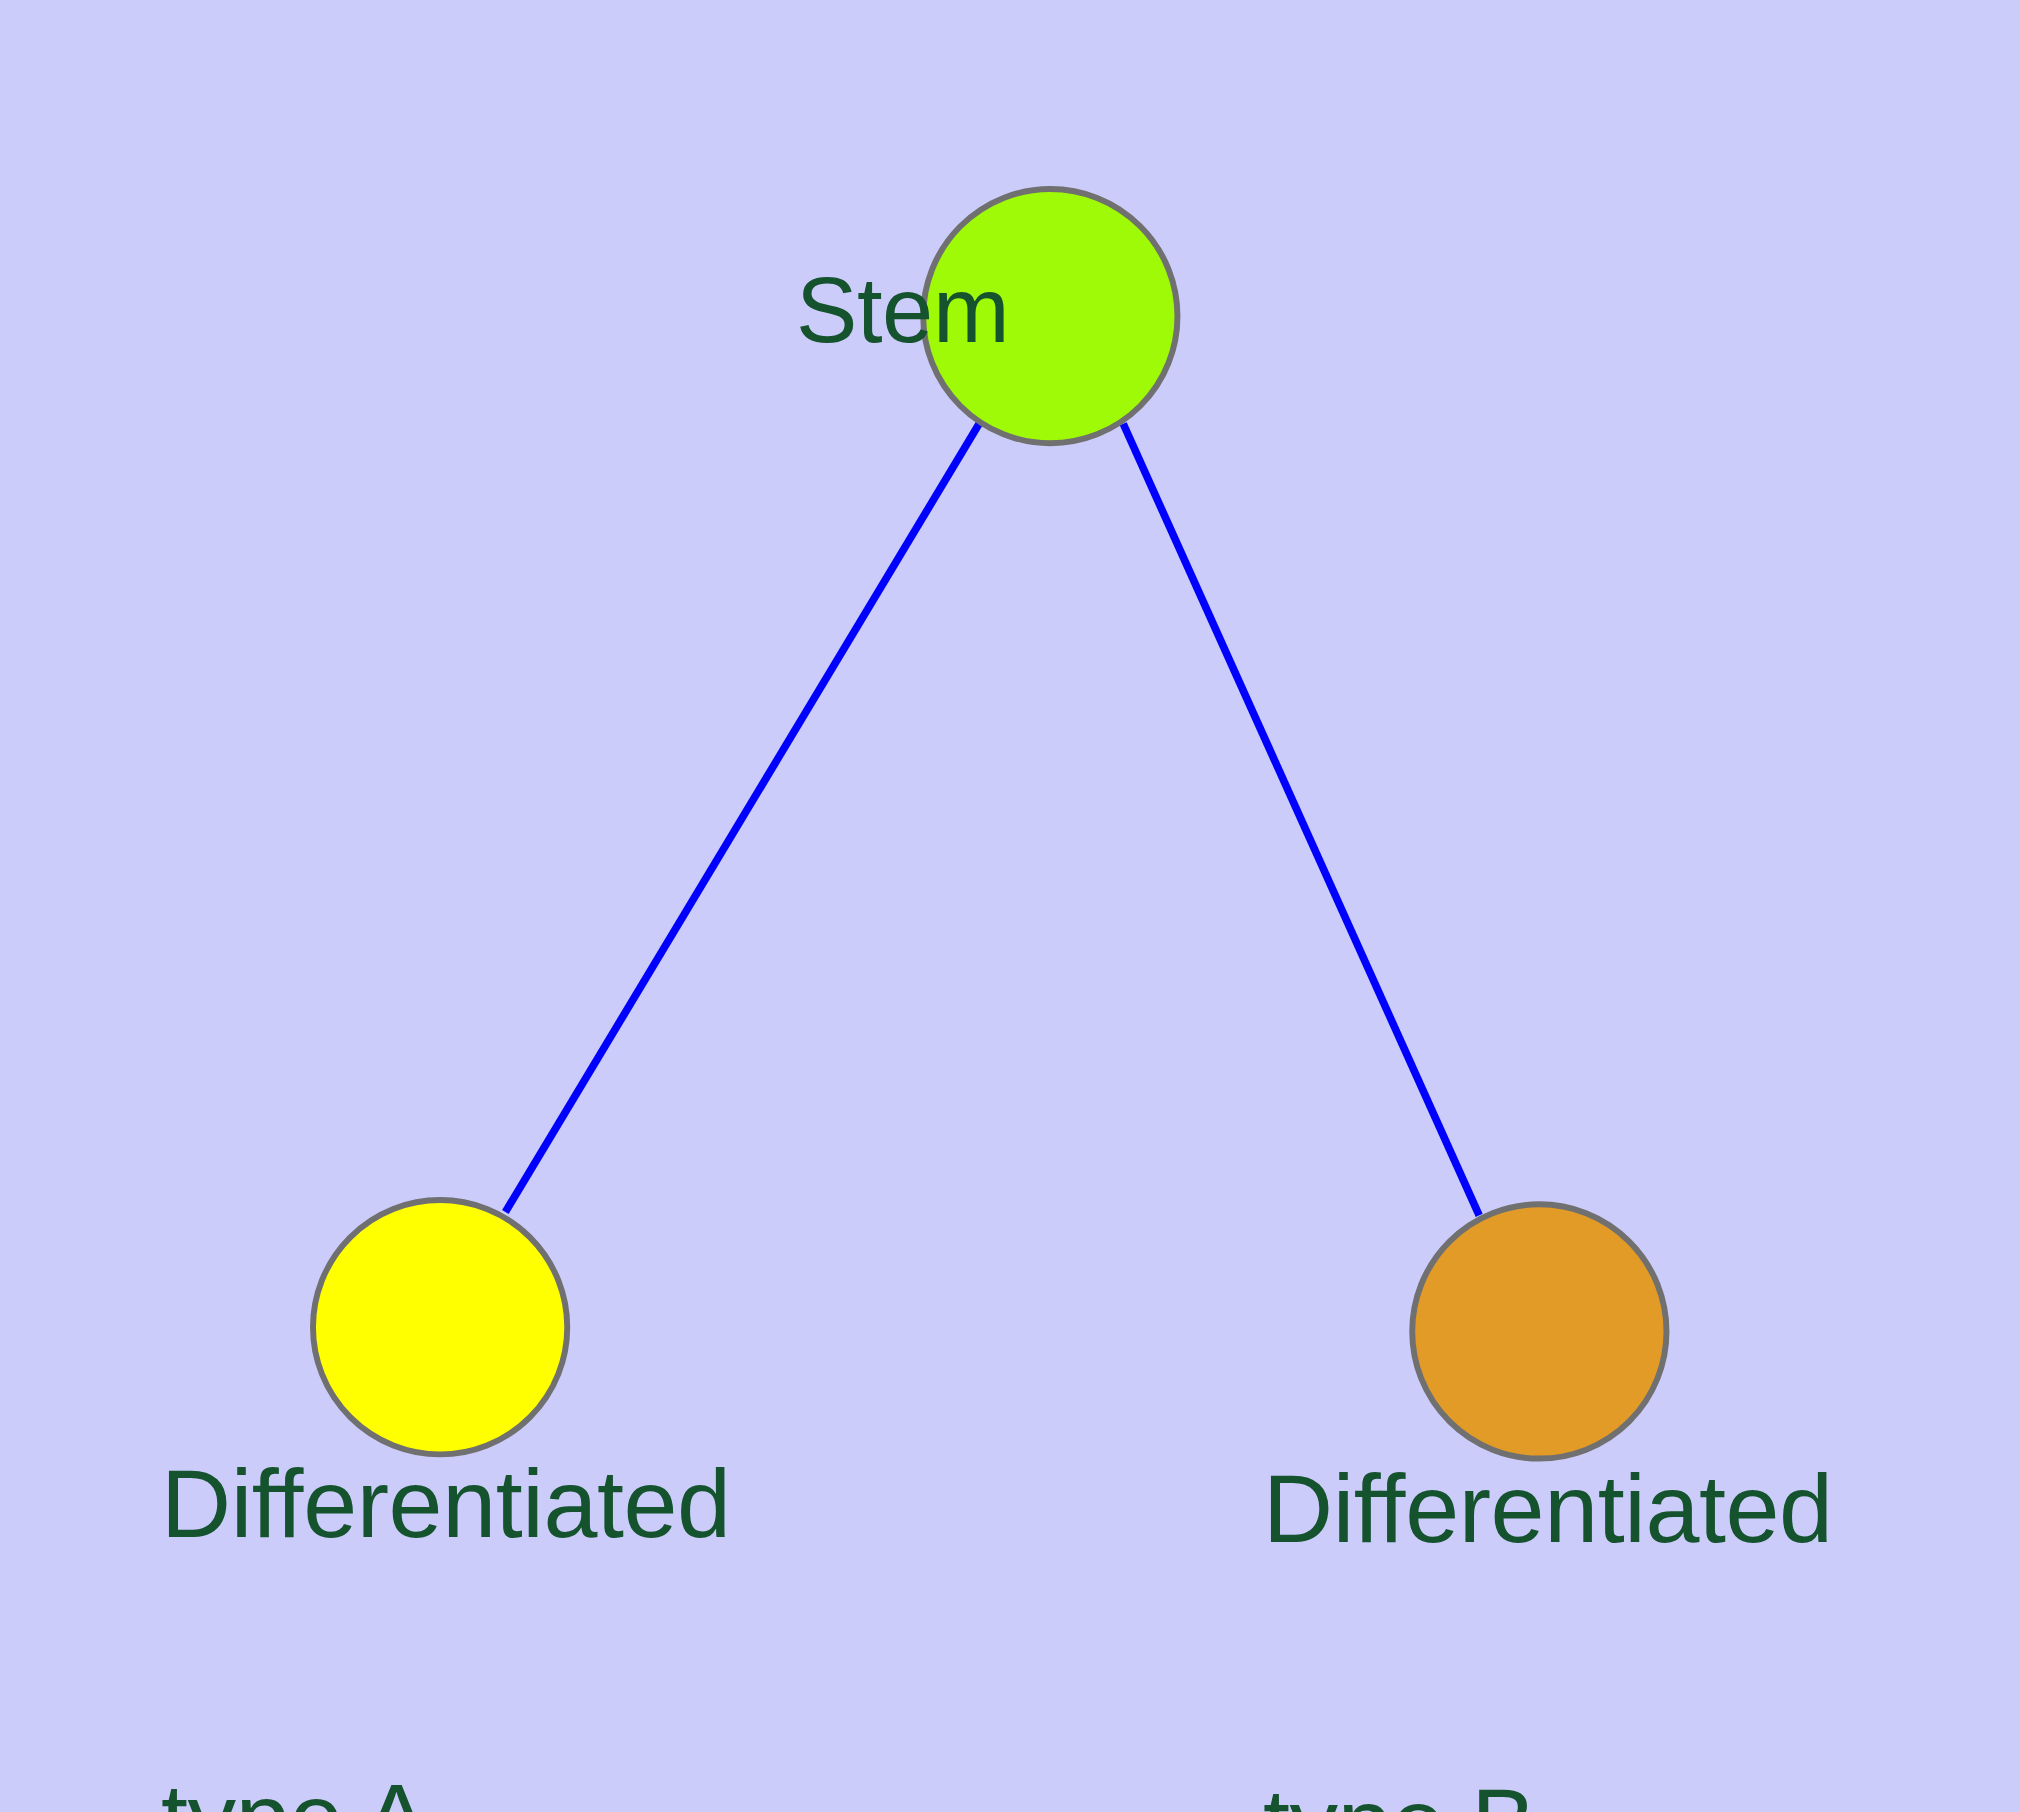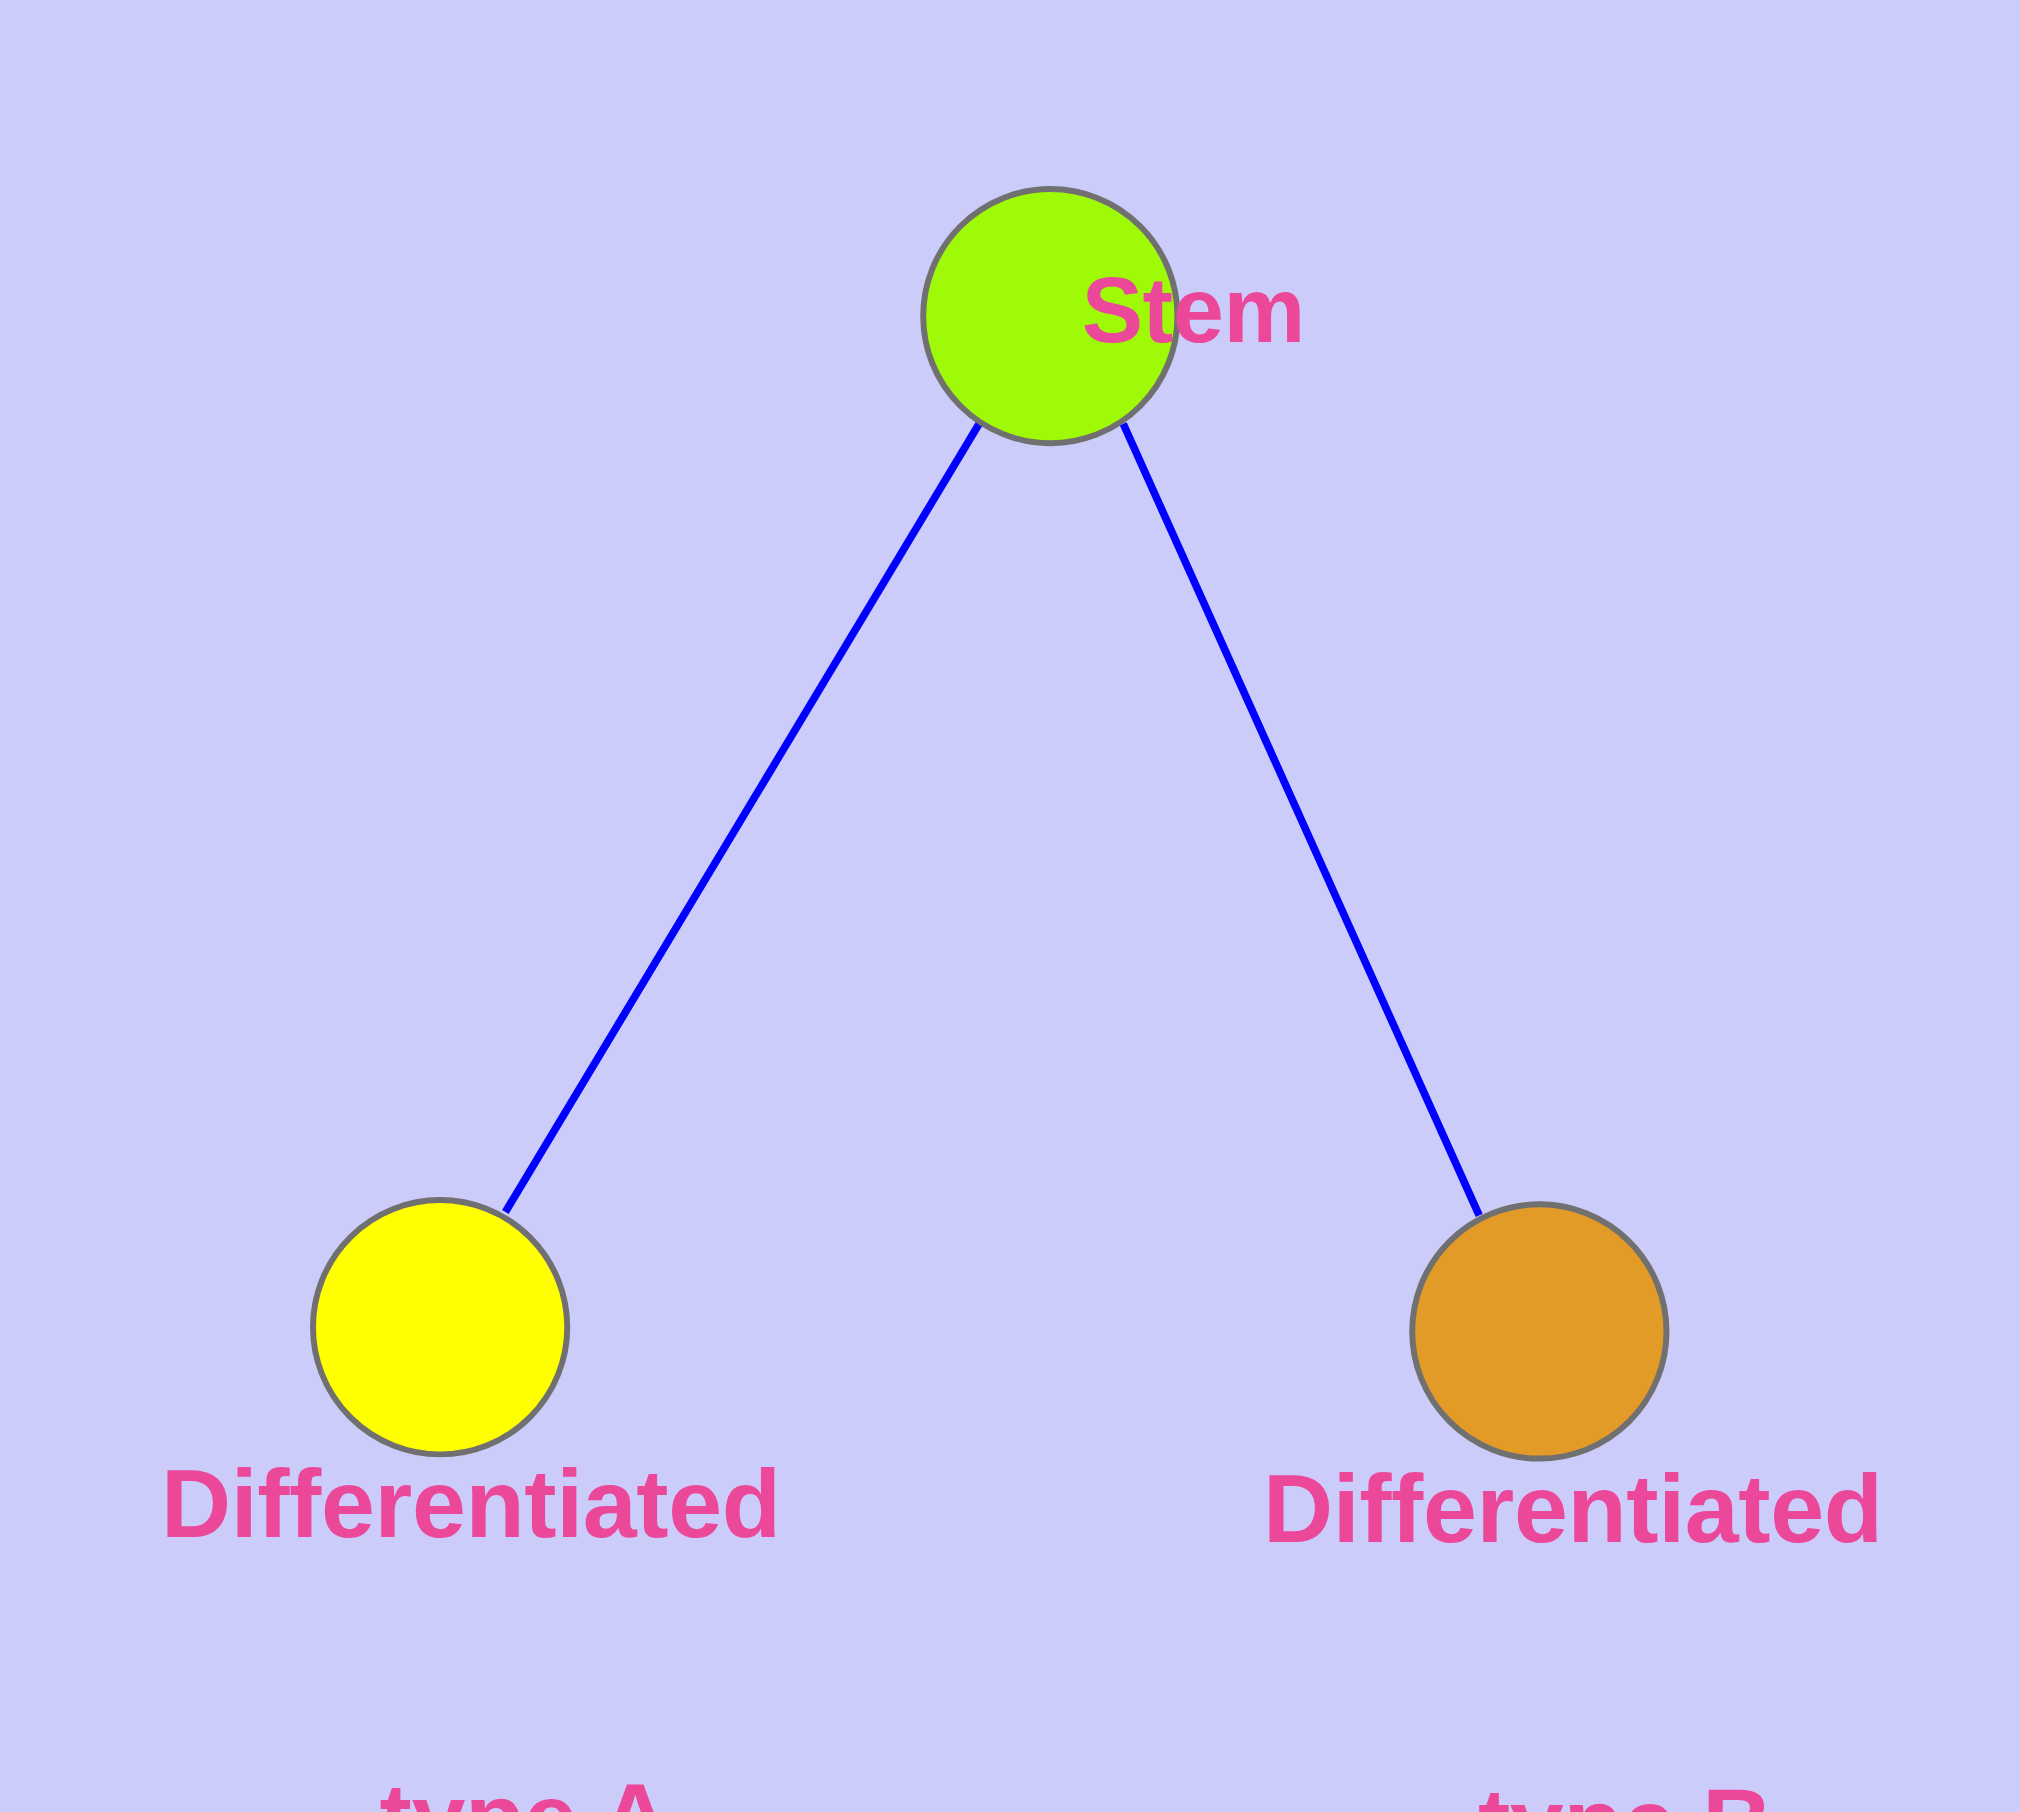--- a/index.html
+++ b/index.html
@@ -24,23 +24,23 @@
   }
   #graph-svg {
     position: absolute;
     left: 0;
     top: 0;
     width: 2021px;
     height: 1812px;
   }
   .node-label {
     position: absolute;
-    color: #ec4899;
-    font-weight: bold;
-    text-align: right;
+    color: #14532d;
+    font-weight: normal;
+    text-align: left;
     line-height: 1.08;
     white-space: pre;
     letter-spacing: -0.4px;
     pointer-events: none;
   }
   #label-stem {
     font-size: 92px;
     left: 796px;
     top: 261px;
     width: 509px;

